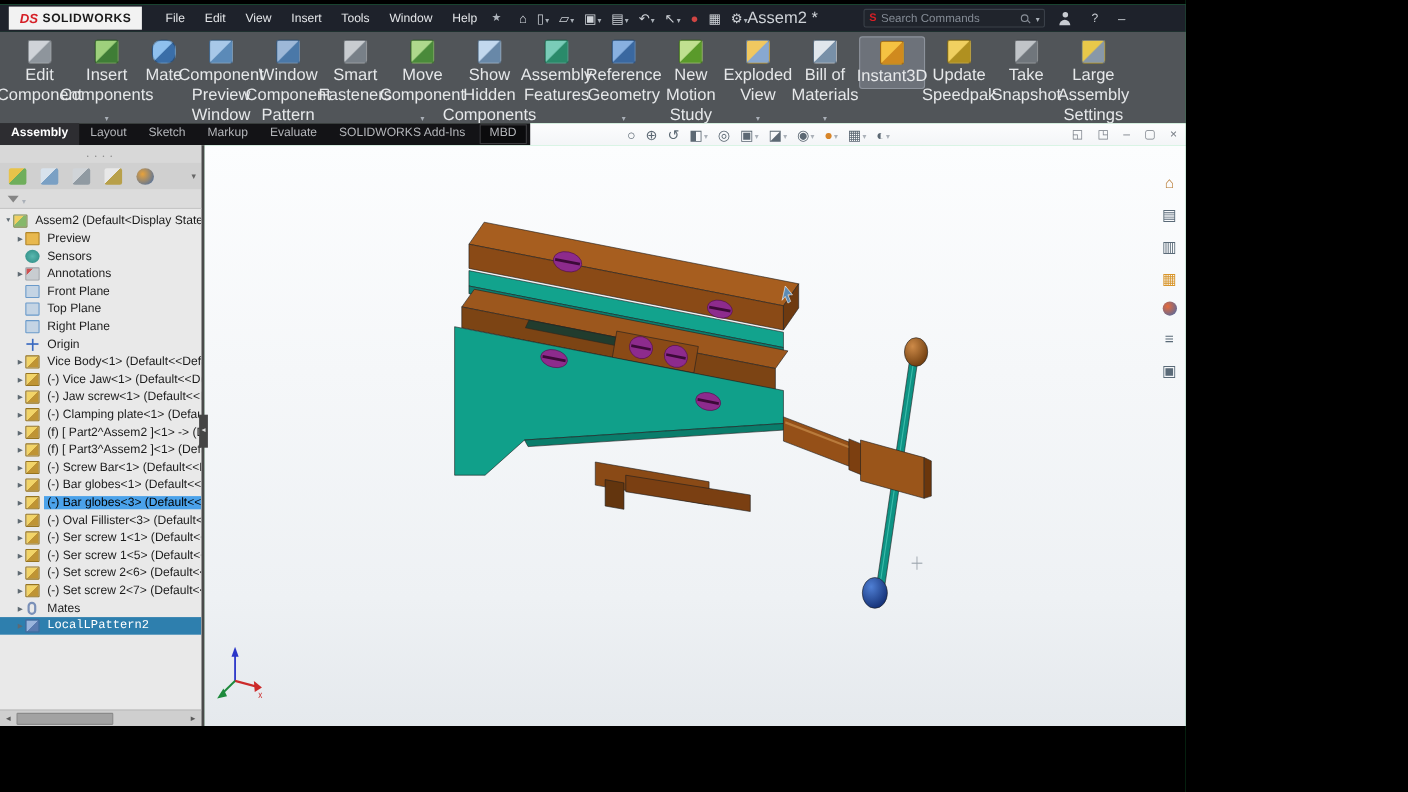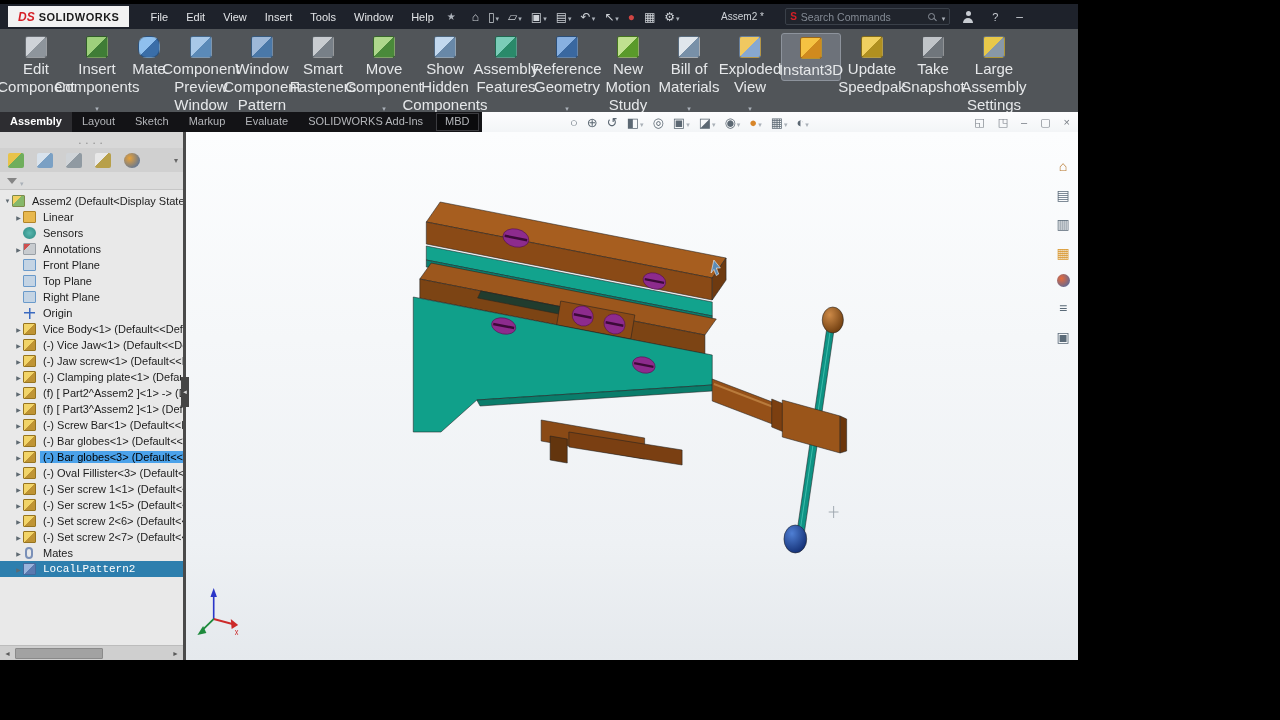--- a/index.html
+++ b/index.html
@@ -18,21 +18,21 @@
   .logo .logotext { color:#1a1a1a; font-weight:bold; letter-spacing:0.5px; font-size:11px; }
   .menus { display:flex; gap:4px; margin-left:14px; }
   .menu { padding:2px 7px; color:#e3e5e8; cursor:default; }
   .pin { margin-left:6px; color:#aeb4bc; font-size:10px; }
   .quick { display:flex; align-items:center; gap:5px; margin-left:14px; }
   .qitem { display:inline-flex; align-items:center; gap:1px; padding:1px 2px; color:#cfd3d8; font-size:12px; }
   .qitem .caret { display:none; }
   .qitem.has-caret .caret { display:inline-block; }
   .caret::after { content:"▾"; font-size:7px; color:#aab0b8; }
   .qi-red { color:#d04543 !important; }
-  .doctitle { position:absolute; left:66%; transform:translateX(-50%); color:#cfd3d8; font-size:10px;margin-left:31px; }
+  .doctitle { position:absolute; left:66%; transform:translateX(-50%); color:#cfd3d8; font-size:15px; }
   .search { margin-left:auto; width:165px; height:17px; background:#20242c; border:1px solid #3a4049; border-radius:2px; display:flex; align-items:center; padding:0 4px; gap:4px; }
   .search .s-logo { color:#d61f26; font-weight:bold; font-size:10px; }
   .search .s-ph { color:#848b95; font-size:10.5px; flex:1; white-space:nowrap; overflow:hidden; }
   .mag { display:inline-block; width:7px; height:7px; border:1.4px solid #8a9099; border-radius:50%; position:relative; margin-right:3px; }
   .mag::after { content:""; position:absolute; width:4px; height:1.4px; background:#8a9099; right:-3.5px; bottom:-1px; transform:rotate(45deg); }
   .person { width:12px; height:12px; position:relative; display:inline-block; margin-left:12px; }
   .person::before { content:""; position:absolute; left:3.5px; top:0; width:5px; height:5px; border-radius:50%; background:#c8ccd2; }
   .person::after { content:""; position:absolute; left:1px; bottom:0; width:10px; height:5px; border-radius:5px 5px 0 0; background:#c8ccd2; }
   .help { margin-left:18px; color:#c8ccd2; font-size:11px; }
   .minim { margin-left:18px; margin-right:55px; color:#c8ccd2; font-size:12px; }
@@ -282,28 +282,28 @@
         <span class="caret rcaret"></span>
       </div>
 
       <div class="rbtn">
         <span class="ricon ic-motion"></span>
         <span class="rlabel">New Motion Study</span>
 
       </div>
 
       <div class="rbtn has-caret">
+        <span class="ricon ic-explode"></span>
+        <span class="rlabel">Exploded View</span>
+        <span class="caret rcaret"></span>
+      </div>
+
+      <div class="rbtn has-caret">
         <span class="ricon ic-table"></span>
         <span class="rlabel">Bill of Materials</span>
-        <span class="caret rcaret"></span>
-      </div>
-
-      <div class="rbtn has-caret">
-        <span class="ricon ic-explode"></span>
-        <span class="rlabel">Exploded View</span>
         <span class="caret rcaret"></span>
       </div>
 
       <div class="rbtn active">
         <span class="ricon ic-instant"></span>
         <span class="rlabel">Instant3D</span>
 
       </div>
 
       <div class="rbtn">
@@ -420,21 +420,21 @@
 
           <div class="trow lvl0">
             <span class="tcaret caret-d"></span>
             <span class="ticon ti-asm"></span>
             <span class="tlabel">Assem2 (Default&lt;Display State-1&gt;)</span>
           </div>
 
           <div class="trow lvl1">
             <span class="tcaret caret-r"></span>
             <span class="ticon ti-hist"></span>
-            <span class="tlabel">Linear</span>
+            <span class="tlabel">Preview</span>
           </div>
 
           <div class="trow lvl1">
             <span class="tcaret"></span>
             <span class="ticon ti-sens"></span>
             <span class="tlabel">Sensors</span>
           </div>
 
           <div class="trow lvl1">
             <span class="tcaret caret-r"></span>

